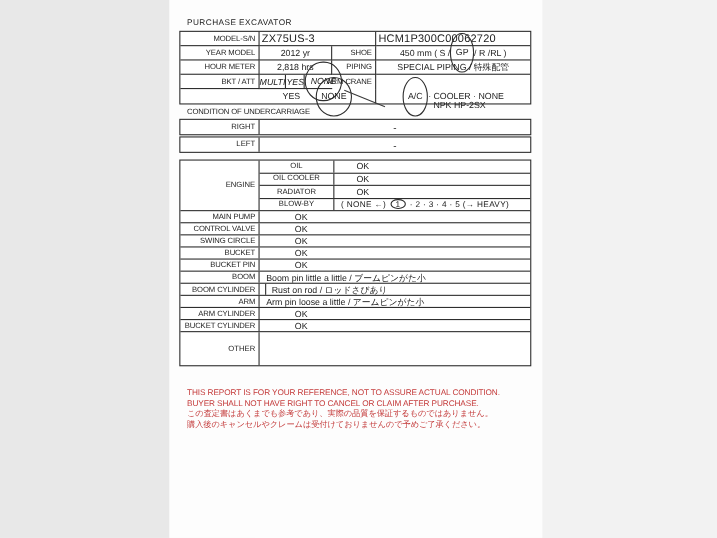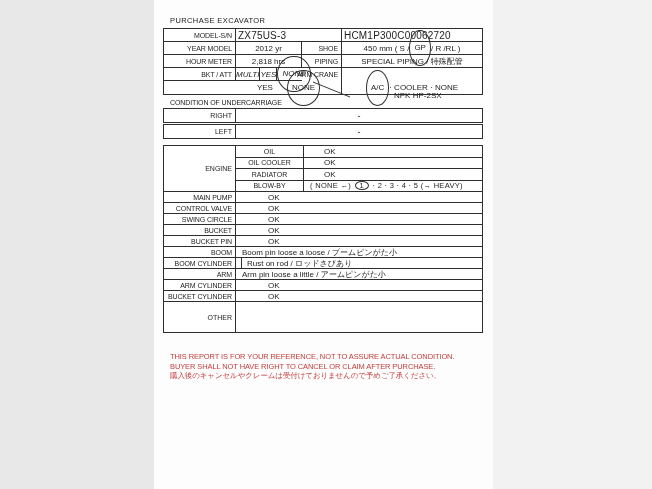--- a/index.html
+++ b/index.html
@@ -191,21 +191,21 @@
     <div class="irow">
       <div class="irow-lab">BUCKET</div>
       <div class="irow-val pad-ok">OK</div>
     </div>
     <div class="irow">
       <div class="irow-lab">BUCKET PIN</div>
       <div class="irow-val pad-ok">OK</div>
     </div>
     <div class="irow">
       <div class="irow-lab">BOOM</div>
-      <div class="irow-val pad-txt">Boom pin loose a loose / ブームピンがた小</div>
+      <div class="irow-val pad-txt">Boom pin little a little / ブームピンがた小</div>
     </div>
     <div class="irow">
       <div class="irow-lab">BOOM CYLINDER</div>
       <div class="irow-val">
         <span class="tickline">Rust on rod / ロッドさびあり</span>
       </div>
     </div>
     <div class="irow">
       <div class="irow-lab">ARM</div>
       <div class="irow-val pad-txt">Arm pin loose a little / アームピンがた小</div>
@@ -221,16 +221,17 @@
 
     <div class="other">
       <div class="other-lab">OTHER</div>
       <div class="other-val"></div>
     </div>
   </div>
 
   <div class="disc">
     <div>THIS REPORT IS FOR YOUR REFERENCE, NOT TO ASSURE ACTUAL CONDITION.</div>
     <div>BUYER SHALL NOT HAVE RIGHT TO CANCEL OR CLAIM AFTER PURCHASE.</div>
+    <div>この査定書はあくまでも参考であり、実際の品質を保証するものではありません。</div>
     <div>購入後のキャンセルやクレームは受付けておりませんので予めご了承ください。</div>
   </div>
 
 </div>
 
 </body></html>

